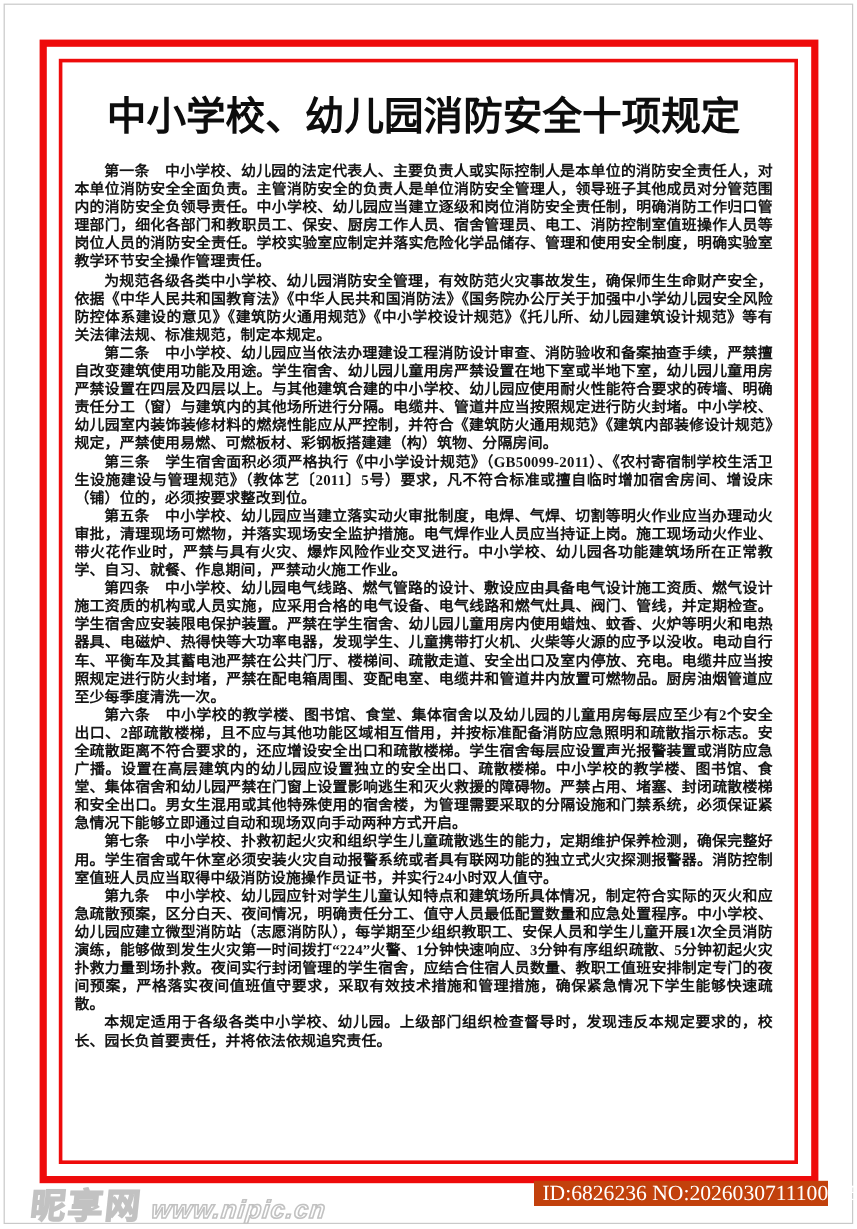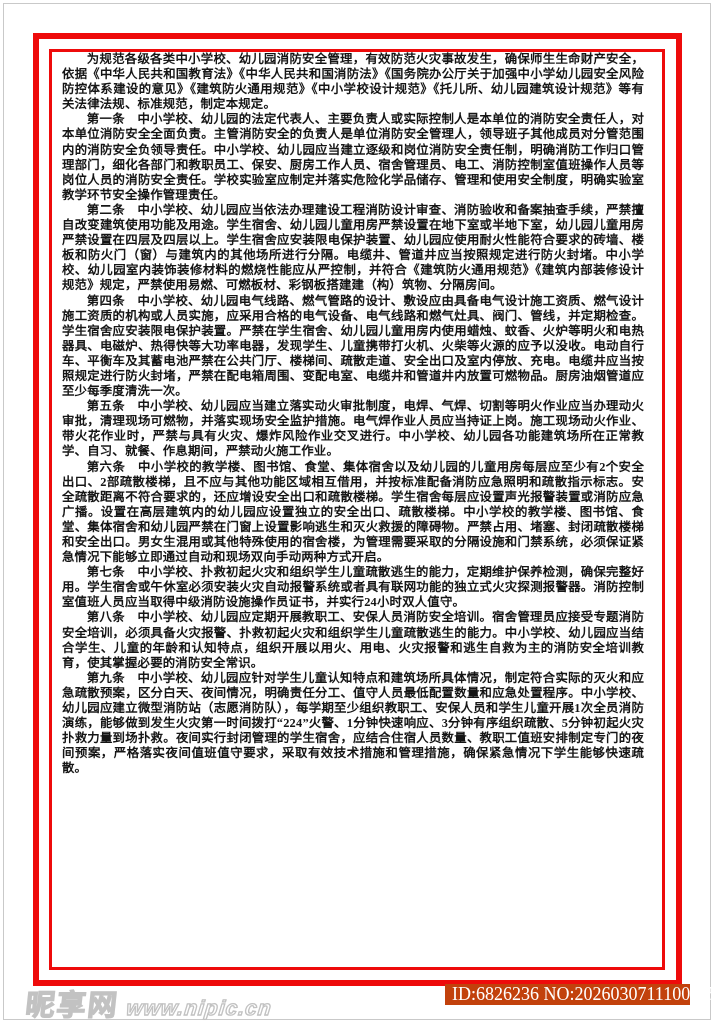--- a/index.html
+++ b/index.html
@@ -85,30 +85,32 @@
 </style>
 </head>
 <body>
 
 <div class="page">
   <div class="page-edge"></div>
   <div class="frame-thick"></div>
   <div class="frame-thin"></div>
 
   <div class="content">
+    <div class="doc-title">中小学校、幼儿园消防安全十项规定</div>
     <div class="doc-body">
+      <p>第一条　中小学校、幼儿园的法定代表人、主要负责人或实际控制人是本单位的消防安全责任人，对本单位消防安全全面负责。主管消防安全的负责人是单位消防安全管理人，领导班子其他成员对分管范围内的消防安全负领导责任。中小学校、幼儿园应当建立逐级和岗位消防安全责任制，明确消防工作归口管理部门，细化各部门和教职员工、保安、厨房工作人员、宿舍管理员、电工、消防控制室值班操作人员等岗位人员的消防安全责任。学校实验室应制定并落实危险化学品储存、管理和使用安全制度，明确实验室教学环节安全操作管理责任。</p>
       <p>为规范各级各类中小学校、幼儿园消防安全管理，有效防范火灾事故发生，确保师生生命财产安全，依据《中华人民共和国教育法》《中华人民共和国消防法》《国务院办公厅关于加强中小学幼儿园安全风险防控体系建设的意见》《建筑防火通用规范》《中小学校设计规范》《托儿所、幼儿园建筑设计规范》等有关法律法规、标准规范，制定本规定。</p>
-      <p>第一条　中小学校、幼儿园的法定代表人、主要负责人或实际控制人是本单位的消防安全责任人，对本单位消防安全全面负责。主管消防安全的负责人是单位消防安全管理人，领导班子其他成员对分管范围内的消防安全负领导责任。中小学校、幼儿园应当建立逐级和岗位消防安全责任制，明确消防工作归口管理部门，细化各部门和教职员工、保安、厨房工作人员、宿舍管理员、电工、消防控制室值班操作人员等岗位人员的消防安全责任。学校实验室应制定并落实危险化学品储存、管理和使用安全制度，明确实验室教学环节安全操作管理责任。</p>
-      <p>第二条　中小学校、幼儿园应当依法办理建设工程消防设计审查、消防验收和备案抽查手续，严禁擅自改变建筑使用功能及用途。学生宿舍、幼儿园儿童用房严禁设置在地下室或半地下室，幼儿园儿童用房严禁设置在四层及四层以上。学生宿舍应安装限电保护装置、幼儿园应使用耐火性能符合要求的砖墙、楼板和防火门（窗）与建筑内的其他场所进行分隔。电缆井、管道井应当按照规定进行防火封堵。中小学校、幼儿园室内装饰装修材料的燃烧性能应从严控制，并符合《建筑防火通用规范》《建筑内部装修设计规范》规定，严禁使用易燃、可燃板材、彩钢板搭建建（构）筑物、分隔房间。</p>
+      <p>第二条　中小学校、幼儿园应当依法办理建设工程消防设计审查、消防验收和备案抽查手续，严禁擅自改变建筑使用功能及用途。学生宿舍、幼儿园儿童用房严禁设置在地下室或半地下室，幼儿园儿童用房严禁设置在四层及四层以上。与其他建筑合建的中小学校、幼儿园应使用耐火性能符合要求的砖墙、明确责任分工（窗）与建筑内的其他场所进行分隔。电缆井、管道井应当按照规定进行防火封堵。中小学校、幼儿园室内装饰装修材料的燃烧性能应从严控制，并符合《建筑防火通用规范》《建筑内部装修设计规范》规定，严禁使用易燃、可燃板材、彩钢板搭建建（构）筑物、分隔房间。</p>
+      <p>第三条　学生宿舍面积必须严格执行《中小学设计规范》（GB50099-2011）、《农村寄宿制学校生活卫生设施建设与管理规范》（教体艺〔2011〕5号）要求，凡不符合标准或擅自临时增加宿舍房间、增设床（铺）位的，必须按要求整改到位。</p>
+      <p>第五条　中小学校、幼儿园应当建立落实动火审批制度，电焊、气焊、切割等明火作业应当办理动火审批，清理现场可燃物，并落实现场安全监护措施。电气焊作业人员应当持证上岗。施工现场动火作业、带火花作业时，严禁与具有火灾、爆炸风险作业交叉进行。中小学校、幼儿园各功能建筑场所在正常教学、自习、就餐、作息期间，严禁动火施工作业。</p>
       <p>第四条　中小学校、幼儿园电气线路、燃气管路的设计、敷设应由具备电气设计施工资质、燃气设计施工资质的机构或人员实施，应采用合格的电气设备、电气线路和燃气灶具、阀门、管线，并定期检查。学生宿舍应安装限电保护装置。严禁在学生宿舍、幼儿园儿童用房内使用蜡烛、蚊香、火炉等明火和电热器具、电磁炉、热得快等大功率电器，发现学生、儿童携带打火机、火柴等火源的应予以没收。电动自行车、平衡车及其蓄电池严禁在公共门厅、楼梯间、疏散走道、安全出口及室内停放、充电。电缆井应当按照规定进行防火封堵，严禁在配电箱周围、变配电室、电缆井和管道井内放置可燃物品。厨房油烟管道应至少每季度清洗一次。</p>
-      <p>第五条　中小学校、幼儿园应当建立落实动火审批制度，电焊、气焊、切割等明火作业应当办理动火审批，清理现场可燃物，并落实现场安全监护措施。电气焊作业人员应当持证上岗。施工现场动火作业、带火花作业时，严禁与具有火灾、爆炸风险作业交叉进行。中小学校、幼儿园各功能建筑场所在正常教学、自习、就餐、作息期间，严禁动火施工作业。</p>
       <p>第六条　中小学校的教学楼、图书馆、食堂、集体宿舍以及幼儿园的儿童用房每层应至少有2个安全出口、2部疏散楼梯，且不应与其他功能区域相互借用，并按标准配备消防应急照明和疏散指示标志。安全疏散距离不符合要求的，还应增设安全出口和疏散楼梯。学生宿舍每层应设置声光报警装置或消防应急广播。设置在高层建筑内的幼儿园应设置独立的安全出口、疏散楼梯。中小学校的教学楼、图书馆、食堂、集体宿舍和幼儿园严禁在门窗上设置影响逃生和灭火救援的障碍物。严禁占用、堵塞、封闭疏散楼梯和安全出口。男女生混用或其他特殊使用的宿舍楼，为管理需要采取的分隔设施和门禁系统，必须保证紧急情况下能够立即通过自动和现场双向手动两种方式开启。</p>
       <p>第七条　中小学校、扑救初起火灾和组织学生儿童疏散逃生的能力，定期维护保养检测，确保完整好用。学生宿舍或午休室必须安装火灾自动报警系统或者具有联网功能的独立式火灾探测报警器。消防控制室值班人员应当取得中级消防设施操作员证书，并实行24小时双人值守。</p>
-      <p>第八条　中小学校、幼儿园应定期开展教职工、安保人员消防安全培训。宿舍管理员应接受专题消防安全培训，必须具备火灾报警、扑救初起火灾和组织学生儿童疏散逃生的能力。中小学校、幼儿园应当结合学生、儿童的年龄和认知特点，组织开展以用火、用电、火灾报警和逃生自救为主的消防安全培训教育，使其掌握必要的消防安全常识。</p>
       <p>第九条　中小学校、幼儿园应针对学生儿童认知特点和建筑场所具体情况，制定符合实际的灭火和应急疏散预案，区分白天、夜间情况，明确责任分工、值守人员最低配置数量和应急处置程序。中小学校、幼儿园应建立微型消防站（志愿消防队），每学期至少组织教职工、安保人员和学生儿童开展1次全员消防演练，能够做到发生火灾第一时间拨打“224”火警、1分钟快速响应、3分钟有序组织疏散、5分钟初起火灾扑救力量到场扑救。夜间实行封闭管理的学生宿舍，应结合住宿人员数量、教职工值班安排制定专门的夜间预案，严格落实夜间值班值守要求，采取有效技术措施和管理措施，确保紧急情况下学生能够快速疏散。</p>
+      <p>本规定适用于各级各类中小学校、幼儿园。上级部门组织检查督导时，发现违反本规定要求的，校长、园长负首要责任，并将依法依规追究责任。</p>
     </div>
   </div>
 
   <div class="footer">
     <div class="wm-logo">
       <span class="wm-site">昵享网</span><span class="wm-url">www.nipic.cn</span>
     </div>
     <div class="id-badge">ID:6826236 NO:20260307111002453100</div>
   </div>
 </div>

